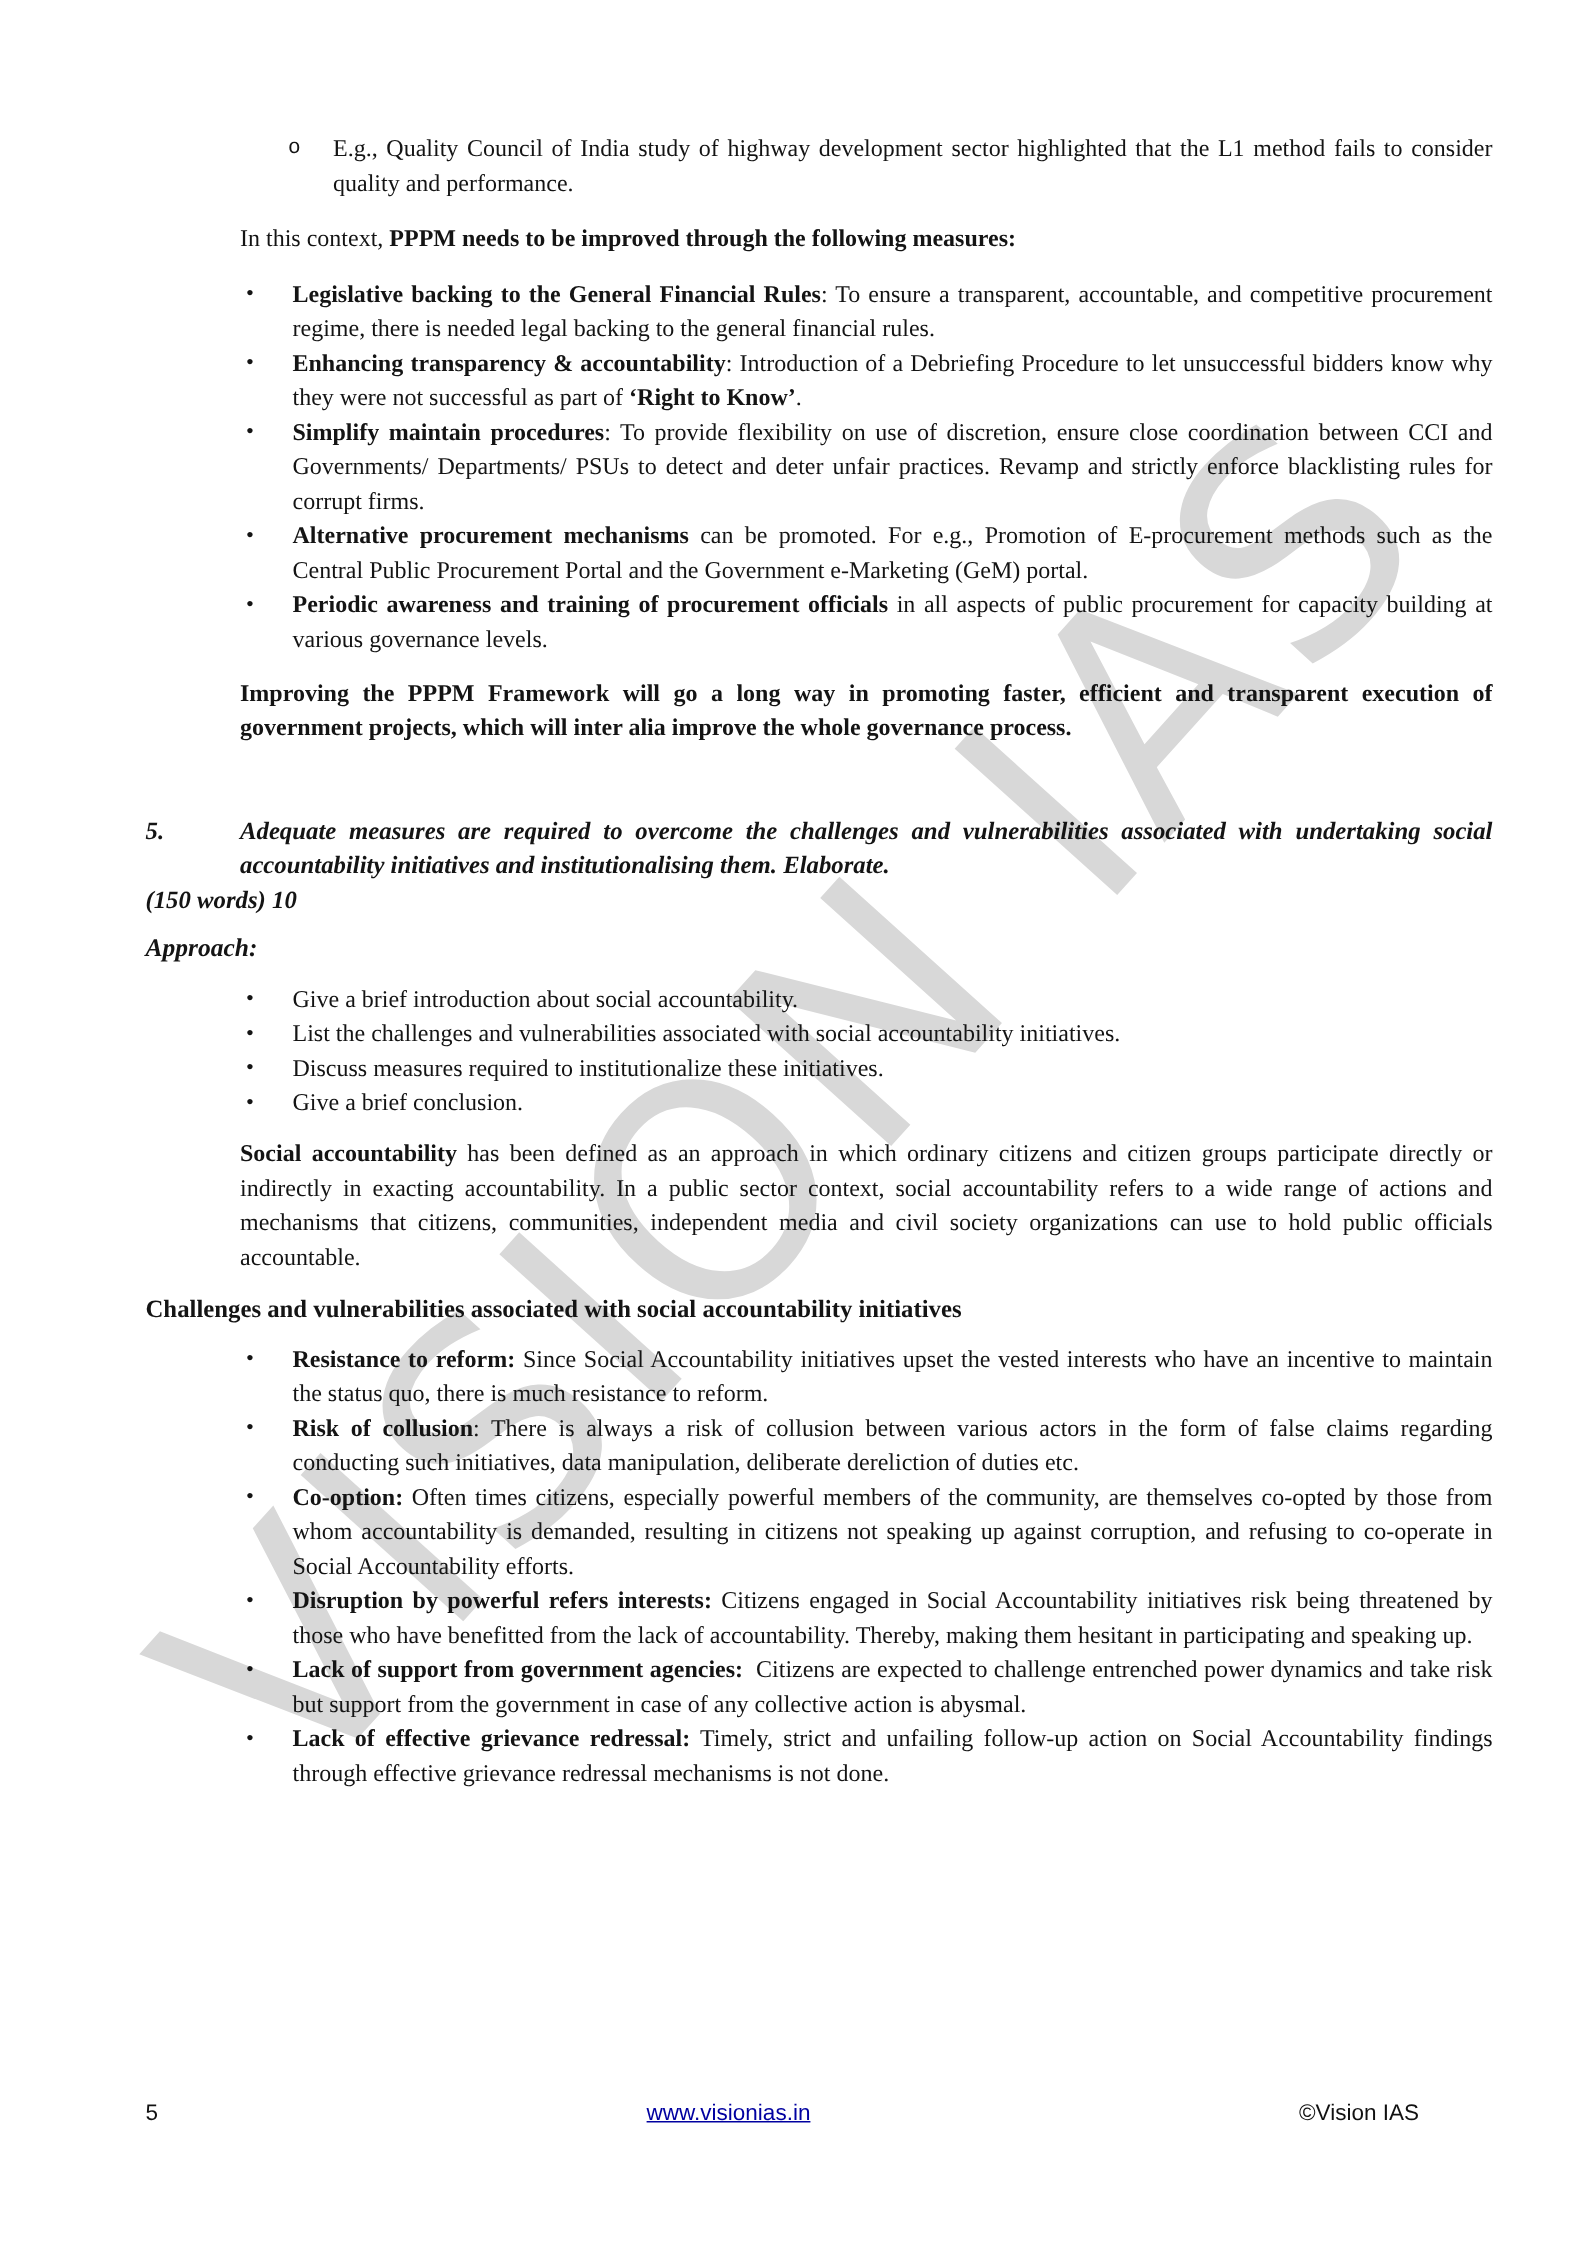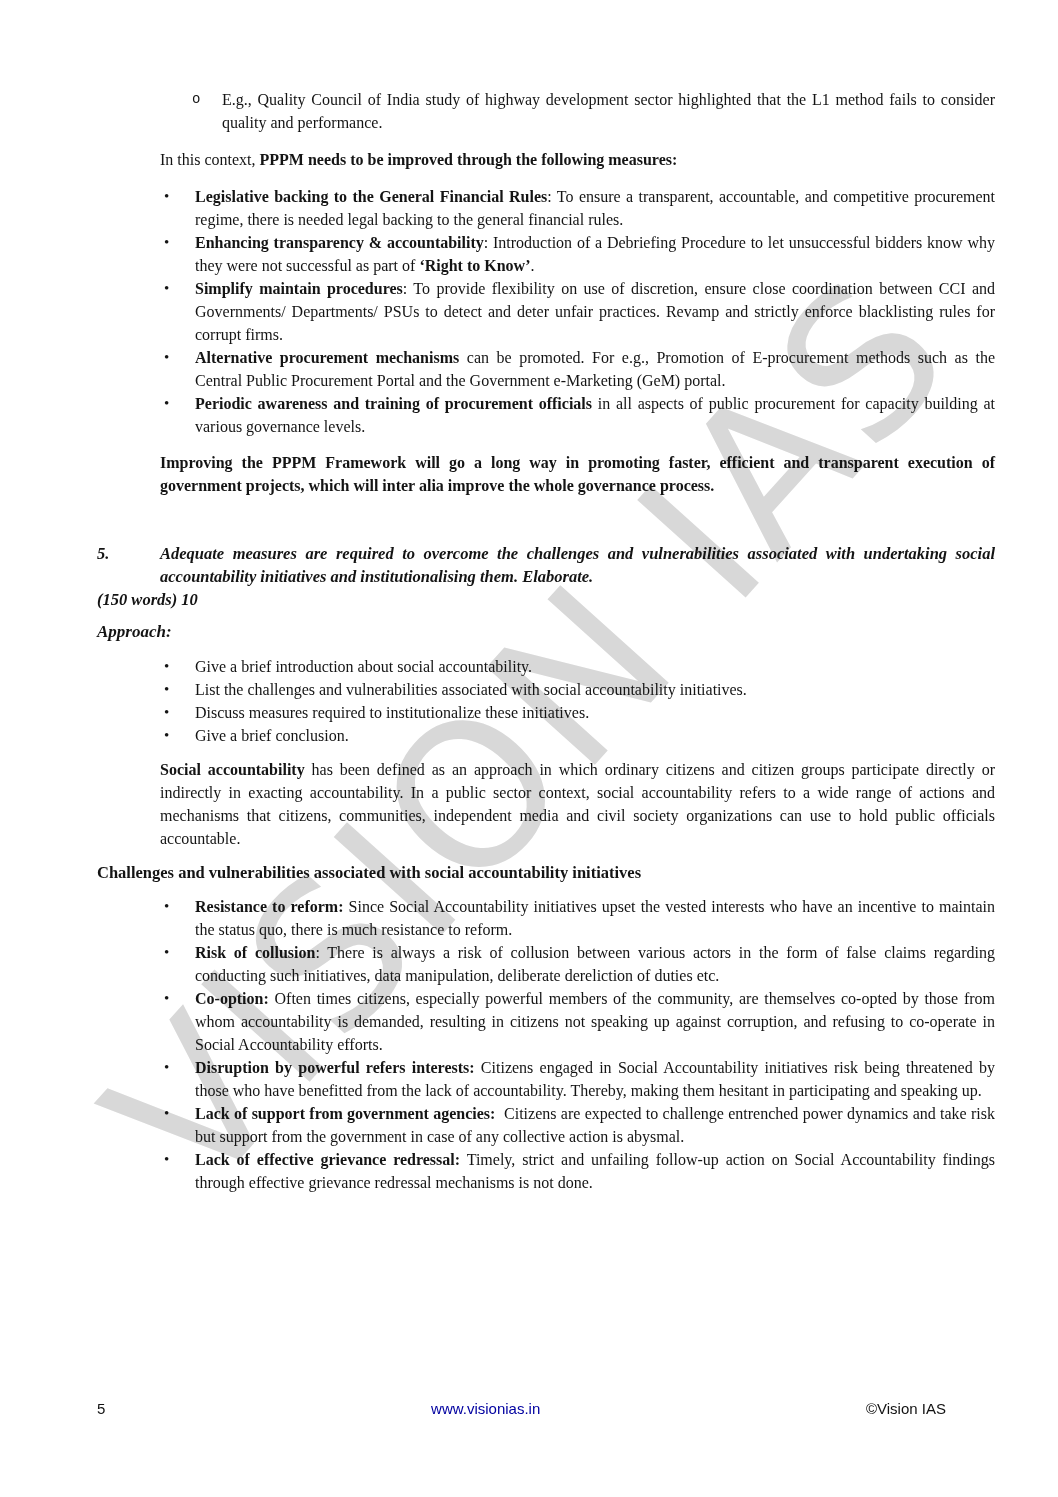--- a/index.html
+++ b/index.html
@@ -69,21 +69,21 @@
     left: 0;
     right: 0;
     padding: 0 112px 0 97px;
     display: flex;
     justify-content: space-between;
     align-items: baseline;
     font-family: "Liberation Sans", sans-serif;
     font-size: 15px;
     color: #111111;
   }
-  .site-link { cursor: pointer; }
+  .site-link { text-decoration: underline; cursor: pointer; }
 </style>
 </head>
 <body>
 
 <div class="page">
 
   <div class="watermark" style="color: rgb(216, 216, 216);">VISION IAS</div>
 
   <div class="content">
 

